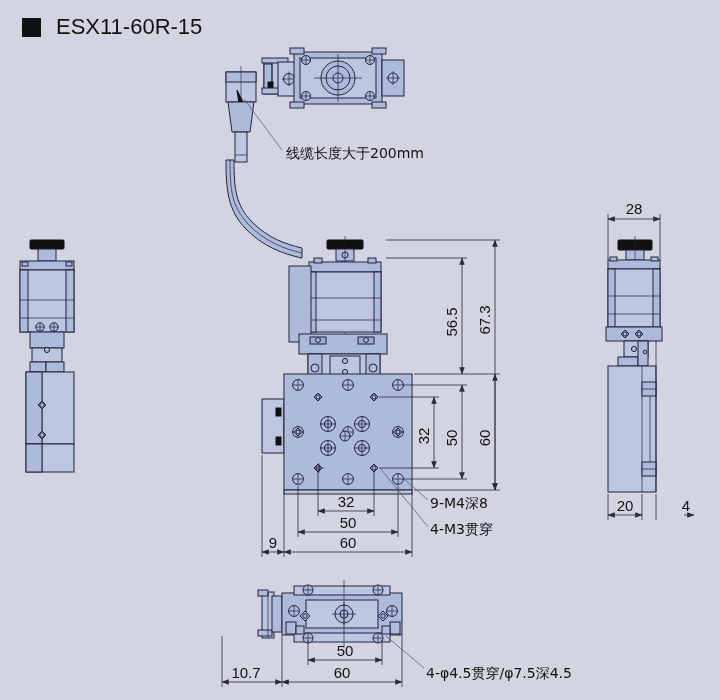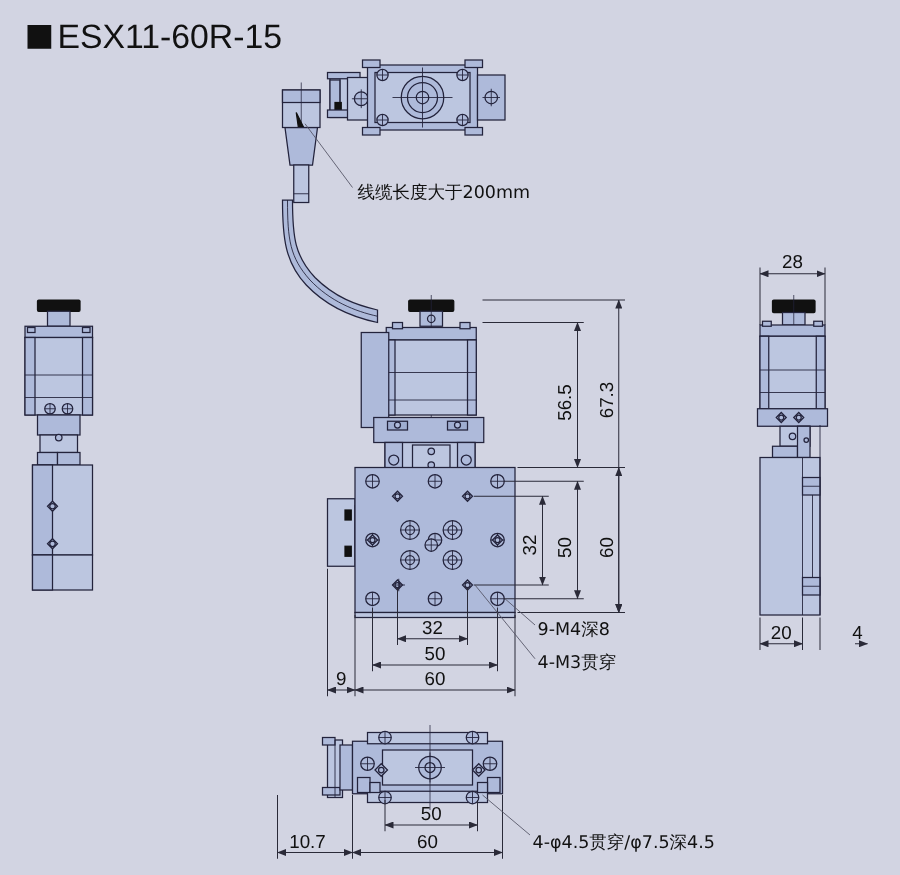--- a/index.html
+++ b/index.html
@@ -6,22 +6,22 @@
   body{
     width:720px;height:700px;
     background:#d2d4e2;
     font-family:"Liberation Sans","DejaVu Sans",sans-serif;
     overflow:hidden;
     position:relative;
   }
   #stage{position:absolute;left:0;top:0;width:720px;height:700px;}
   .title{
     position:absolute;left:22px;top:14px;
-    font-size:27px;color:#111;letter-spacing:0px;
-    display:flex;align-items:center;gap:2px;white-space:nowrap;
+    font-size:22px;color:#111;letter-spacing:0px;
+    display:flex;align-items:center;gap:12px;white-space:nowrap;
   }
   .title-sq{
     width:19px;height:19px;background:#111;display:inline-block;
     margin-right:3px;
   }
   svg{position:absolute;left:0;top:0;}
   .dimtxt{font-family:"Liberation Sans","DejaVu Sans",sans-serif;font-size:15px;fill:#111;}
   .cntxt{font-family:"DejaVu Sans","Liberation Sans",sans-serif;font-size:14px;fill:#111;}
 </style>
 </head>

